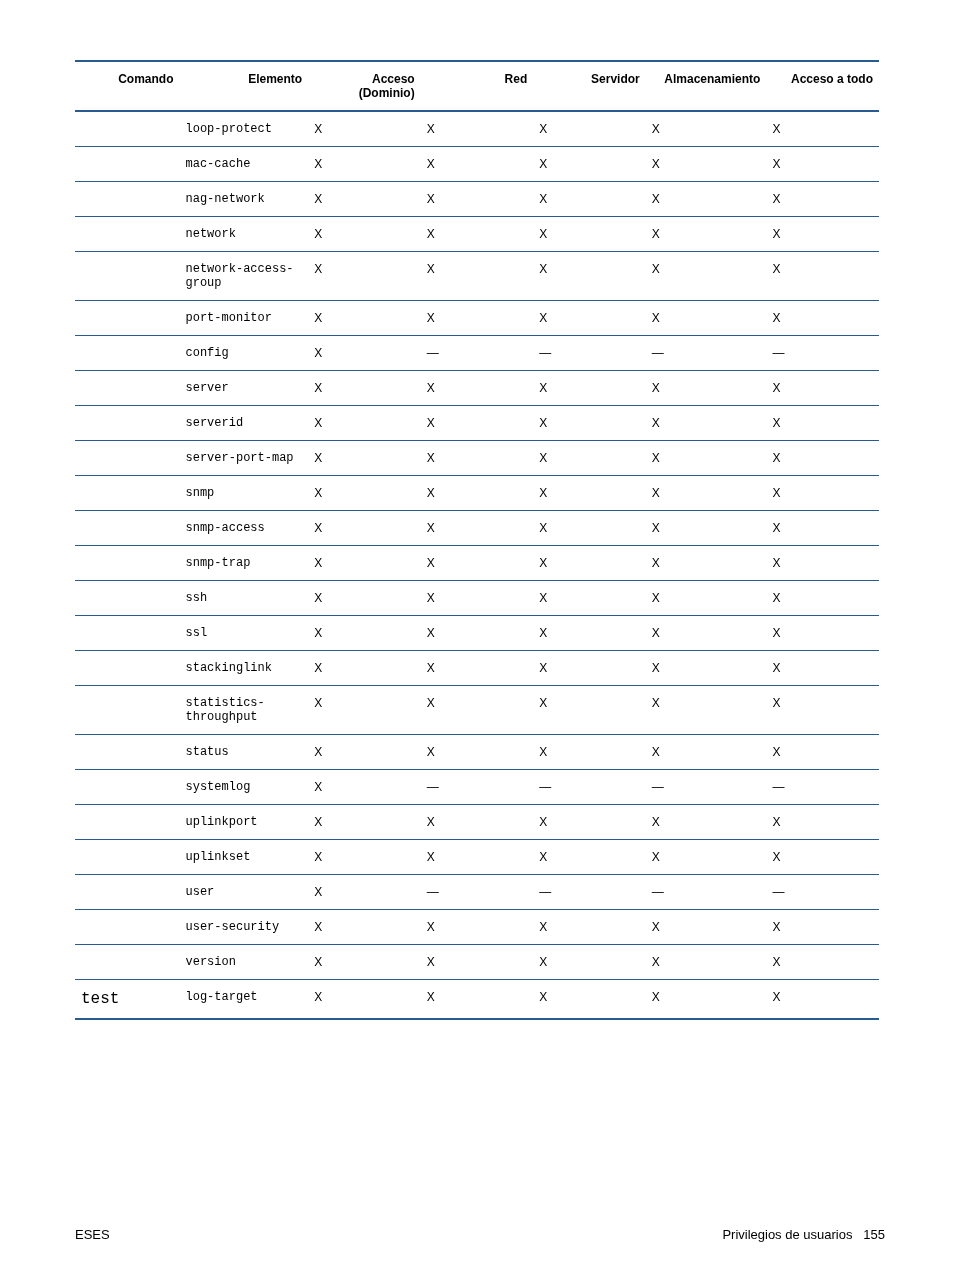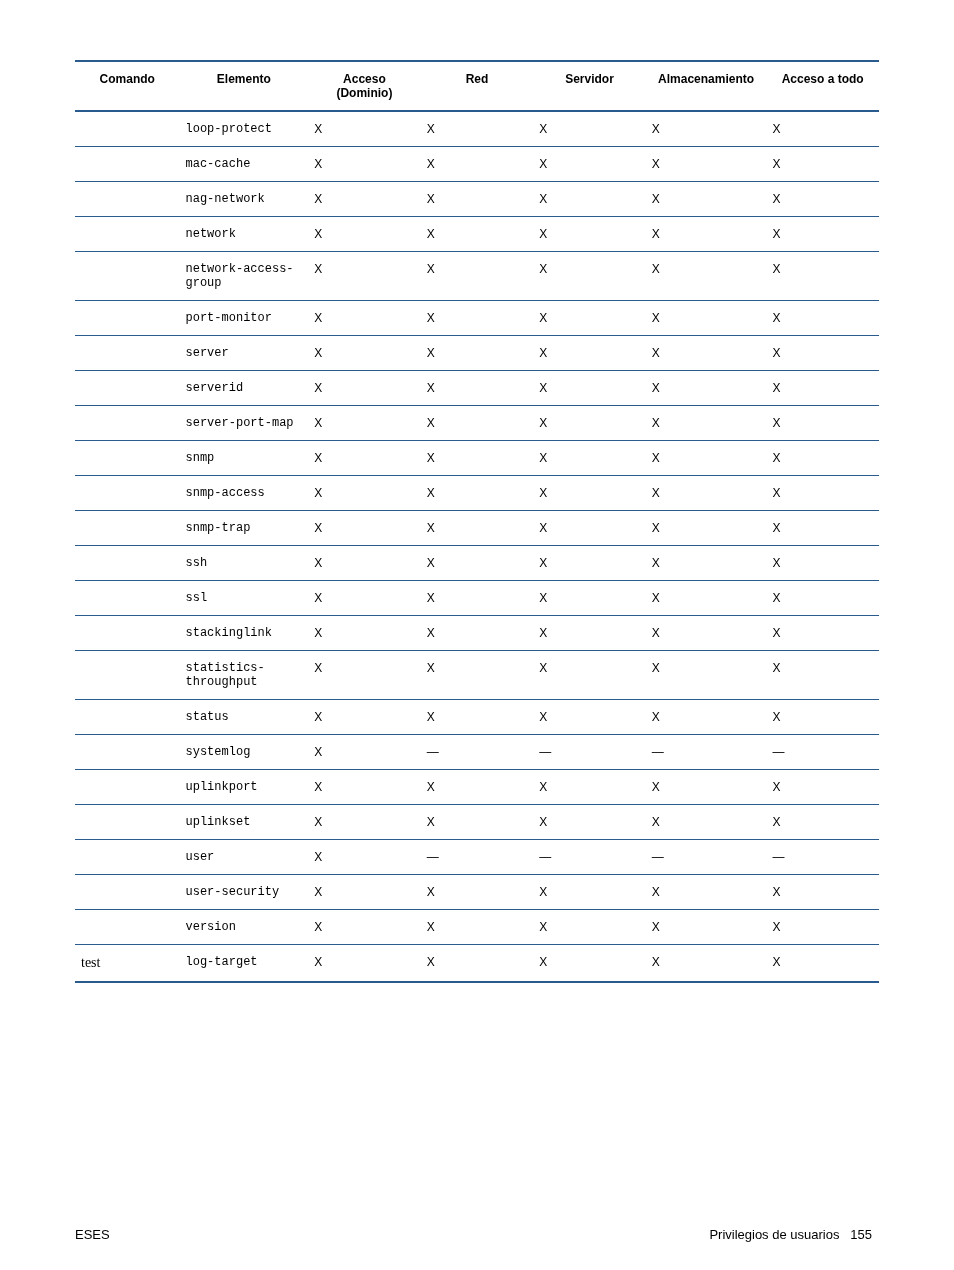--- a/index.html
+++ b/index.html
@@ -15,60 +15,60 @@
   table {
     width: 100%;
     border-collapse: collapse;
     table-layout: fixed;
   }
   thead tr {
     border-top: 2px solid #2a5b8f;
     border-bottom: 2px solid #2a5b8f;
   }
   th {
-    text-align: center;
+    text-align: right;
     font-size: 12px;
     font-weight: bold;
     padding: 10px 6px;
     vertical-align: top;
   }
   tbody tr {
     border-bottom: 1px solid #2a5b8f;
   }
   tbody tr:last-child {
     border-bottom: 2px solid #2a5b8f;
   }
   td {
     font-size: 12px;
     padding: 10px 6px;
     vertical-align: top;
   }
   td.cmd {
-    font-family: Liberation Serif, serif;
-    font-size: 14px;
+    font-family: Liberation Mono, monospace;
+    font-size: 16px;
   }
   td.elem {
     font-family: "Courier New", Courier, monospace;
     font-size: 12px;
     word-wrap: break-word;
     max-width: 100px;
     margin-left: 48px;
   }
   .col-comando { width: 13%; }
   .col-elemento { width: 16%; }
   .col-domain { width: 14%; }
   .col-red { width: 14%; }
   .col-servidor { width: 14%; }
   .col-almac { width: 15%; }
   .col-acceso { width: 14%; }
   .footer {
     position: absolute;
     bottom: 28px;
     left: 75px;
-    right: 82px;
+    right: 69px;
     display: flex;
     justify-content: space-between;
     font-size: 13px;
   }
 </style>
 </head>
 <body>
 
 <table>
   <colgroup>
@@ -141,20 +141,29 @@
         <td class="cmd"></td>
         <td class="elem">port-monitor</td>
         <td>X</td>
         <td>X</td>
         <td>X</td>
         <td>X</td>
         <td>X</td>
       </tr>
       <tr>
         <td class="cmd"></td>
+        <td class="elem">config</td>
+        <td>X</td>
+        <td>—</td>
+        <td>—</td>
+        <td>—</td>
+        <td>—</td>
+      </tr>
+      <tr>
+        <td class="cmd"></td>
         <td class="elem">server</td>
         <td>X</td>
         <td>X</td>
         <td>X</td>
         <td>X</td>
         <td>X</td>
       </tr>
       <tr>
         <td class="cmd"></td>
         <td class="elem">serverid</td>

